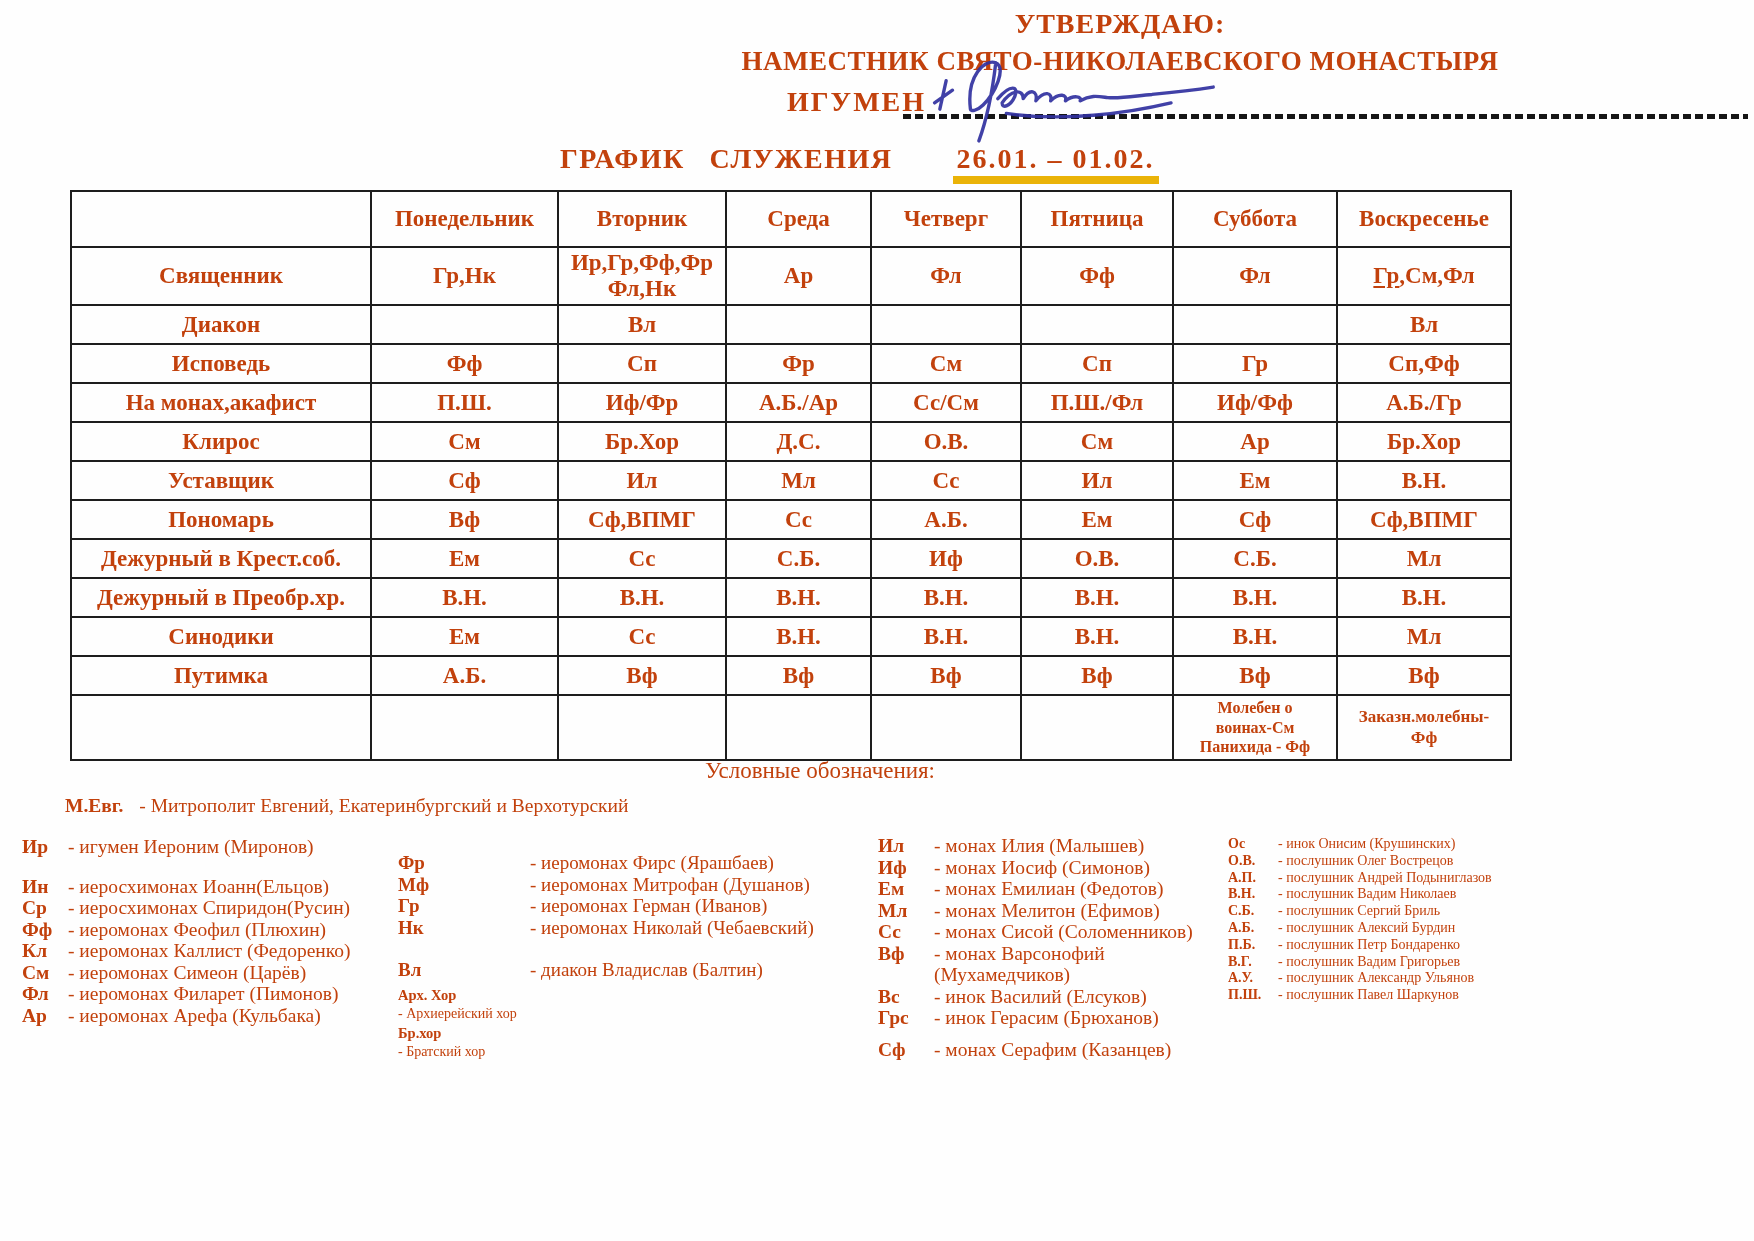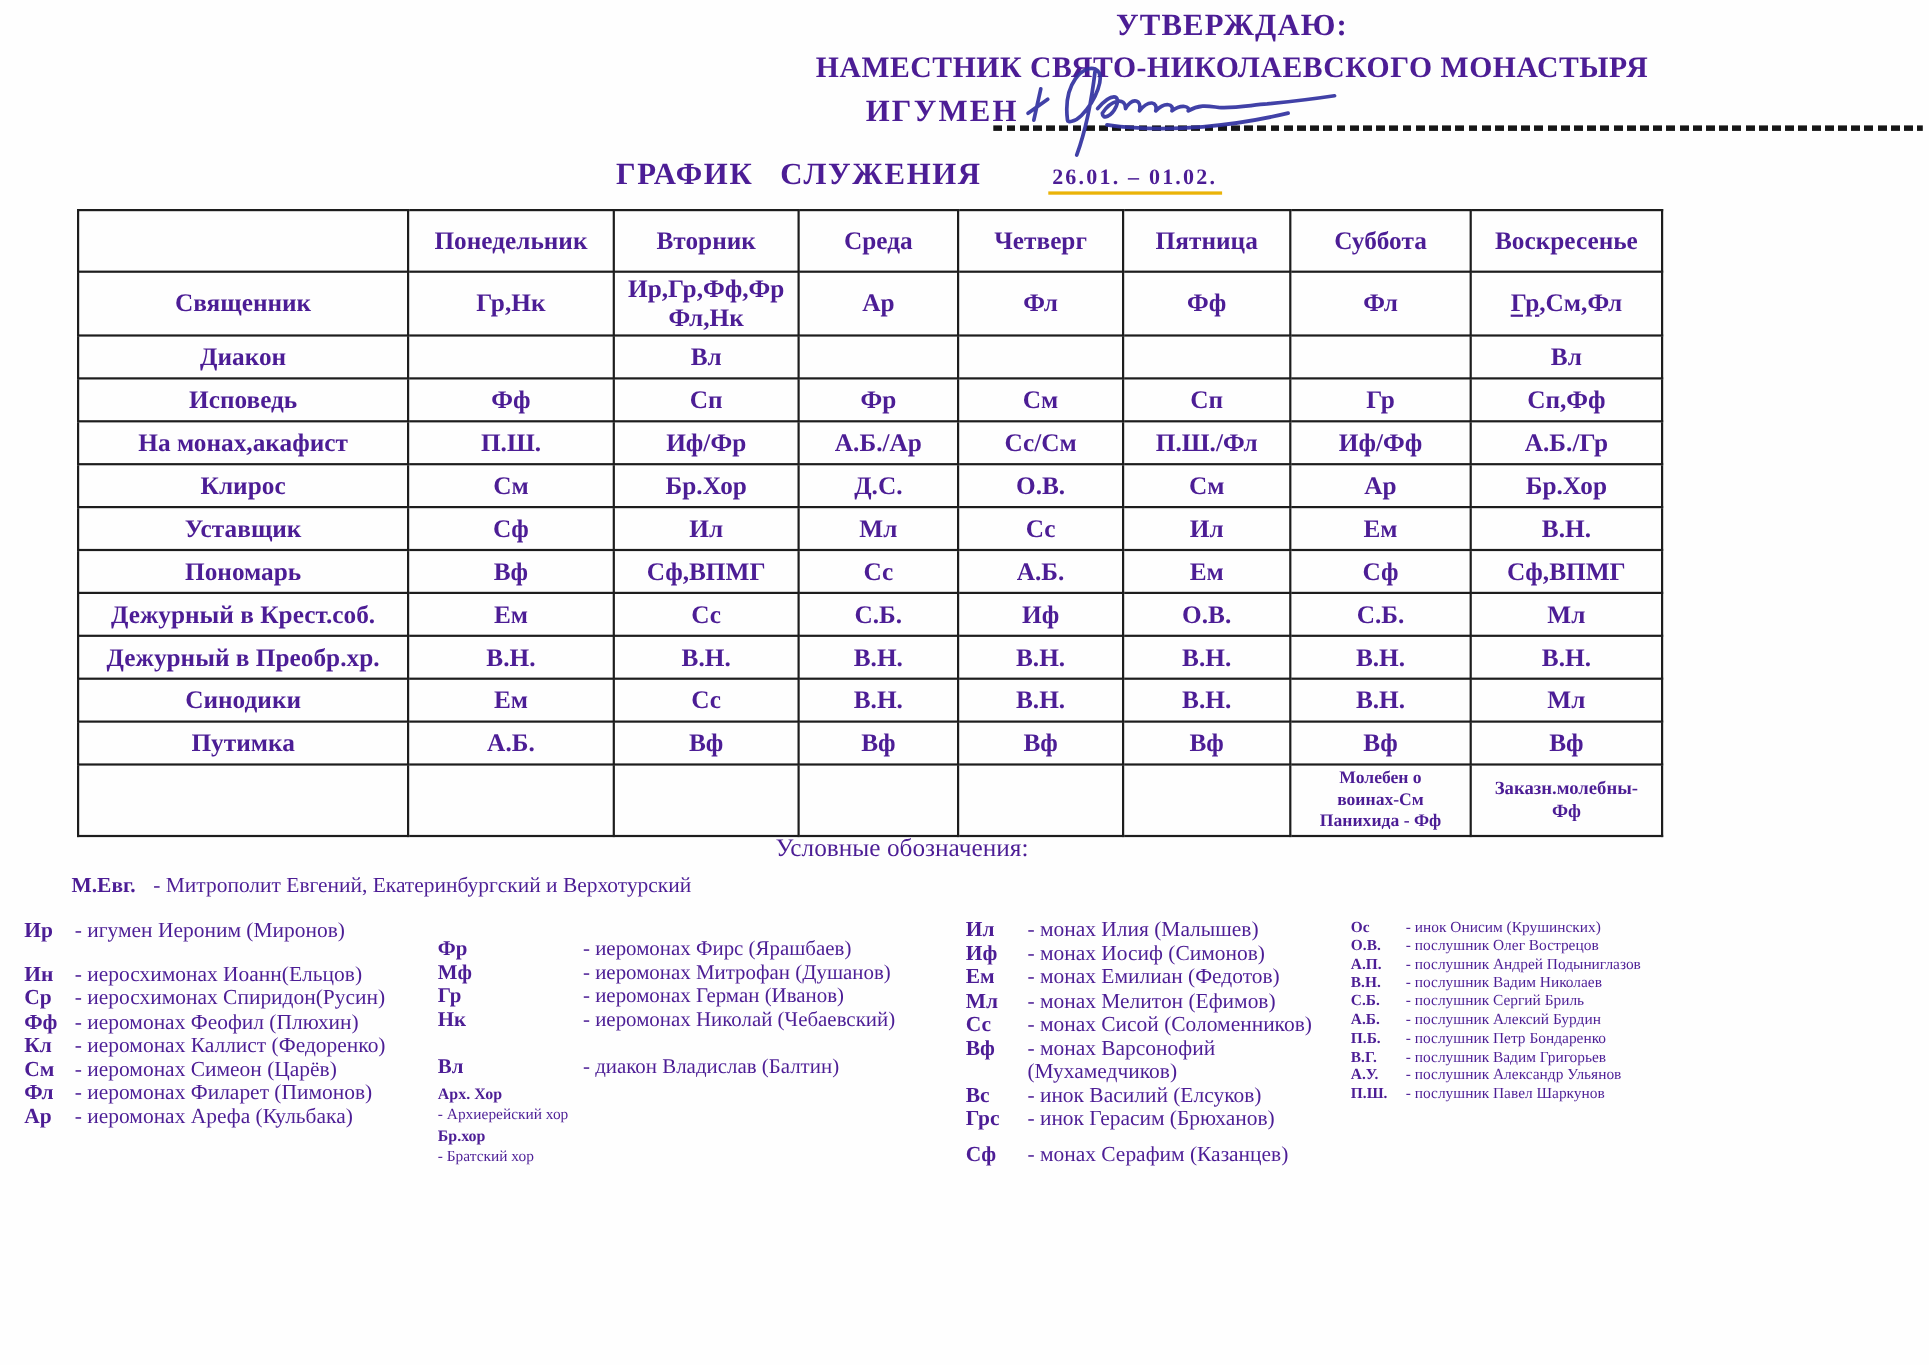--- a/index.html
+++ b/index.html
@@ -1,37 +1,37 @@
 <!DOCTYPE html>
 <html lang="ru"><head>
 <meta charset="utf-8">
 <style>
   html,body{margin:0;padding:0;background:#e9e9e9;}
   .page{
     position:relative; width:1754px; height:1241px; margin:0 auto;
-    background:#fefefe; color:#4c1d95;
+    background:#fefefe; color:#c2410c;
     font-family:"Liberation Serif","DejaVu Serif",serif;
     overflow:hidden;
   }
 
   
   .approval-line1{position:absolute; top:8px; left:750px; width:740px; text-align:center;
     font-size:28px; font-weight:bold; letter-spacing:1px;}
   .approval-line2{position:absolute; top:46px; left:690px; width:860px; text-align:center;
     font-size:27px; font-weight:bold; letter-spacing:.5px; white-space:nowrap;}
   .approval-igumen{position:absolute; top:86px; left:787px; font-size:28px; font-weight:bold; letter-spacing:2px;}
   .sign-line{position:absolute; left:903px; top:114px; width:845px; height:5px;
     background:repeating-linear-gradient(90deg,#161616 0 8px,transparent 8px 12px);}
   .signature{position:absolute; left:905px; top:48px; width:380px; height:95px; z-index:2;}
   .signature path{fill:none; stroke:#31319f; stroke-width:3.2; stroke-linecap:round; stroke-linejoin:round; opacity:.92;}
 
   
   .doc-title{position:absolute; top:143px; left:560px; display:flex; gap:60px; align-items:baseline;}
   .doc-title-text{font-size:28px; font-weight:bold; letter-spacing:1.5px; word-spacing:16px;}
-  .doc-period{font-size:20px; font-weight:bold; letter-spacing:2px; border-bottom:3px solid #eab308; padding:0 4px 1px 4px;}
+  .doc-period{font-size:28px; font-weight:bold; letter-spacing:2px; border-bottom:8px solid #eab308; padding:0 4px 1px 4px;}
 
   
   .schedule{position:absolute; left:70px; top:190px; width:1440px;
     border-collapse:collapse; table-layout:fixed;}
   .schedule th,.schedule td{border:2px solid #1d1d1d; font-weight:bold;
     text-align:center; vertical-align:middle; padding:2px 4px; overflow:hidden;}
   .c0{width:300px}.c1{width:187px}.c2{width:168px}.c3{width:145px}
   .c4{width:150px}.c5{width:152px}.c6{width:164px}.c7{width:174px}
   .day-header th{font-size:23px; height:50px;}
   .row-label{text-align:left; font-size:23px; padding-left:10px;}

